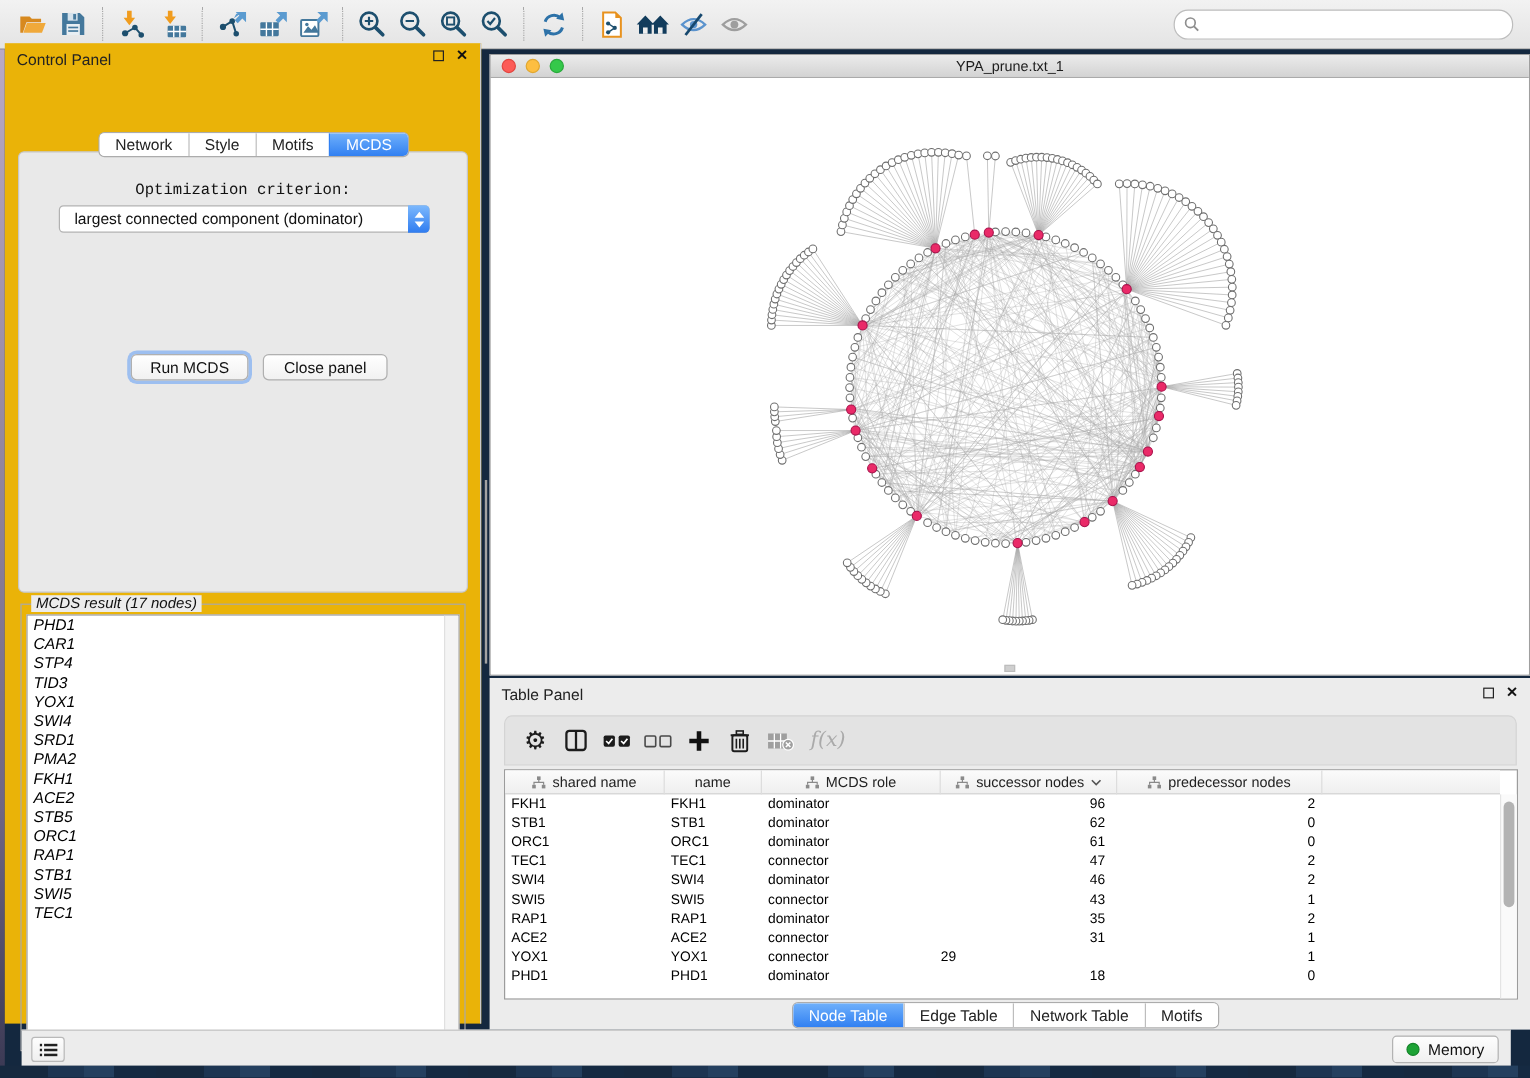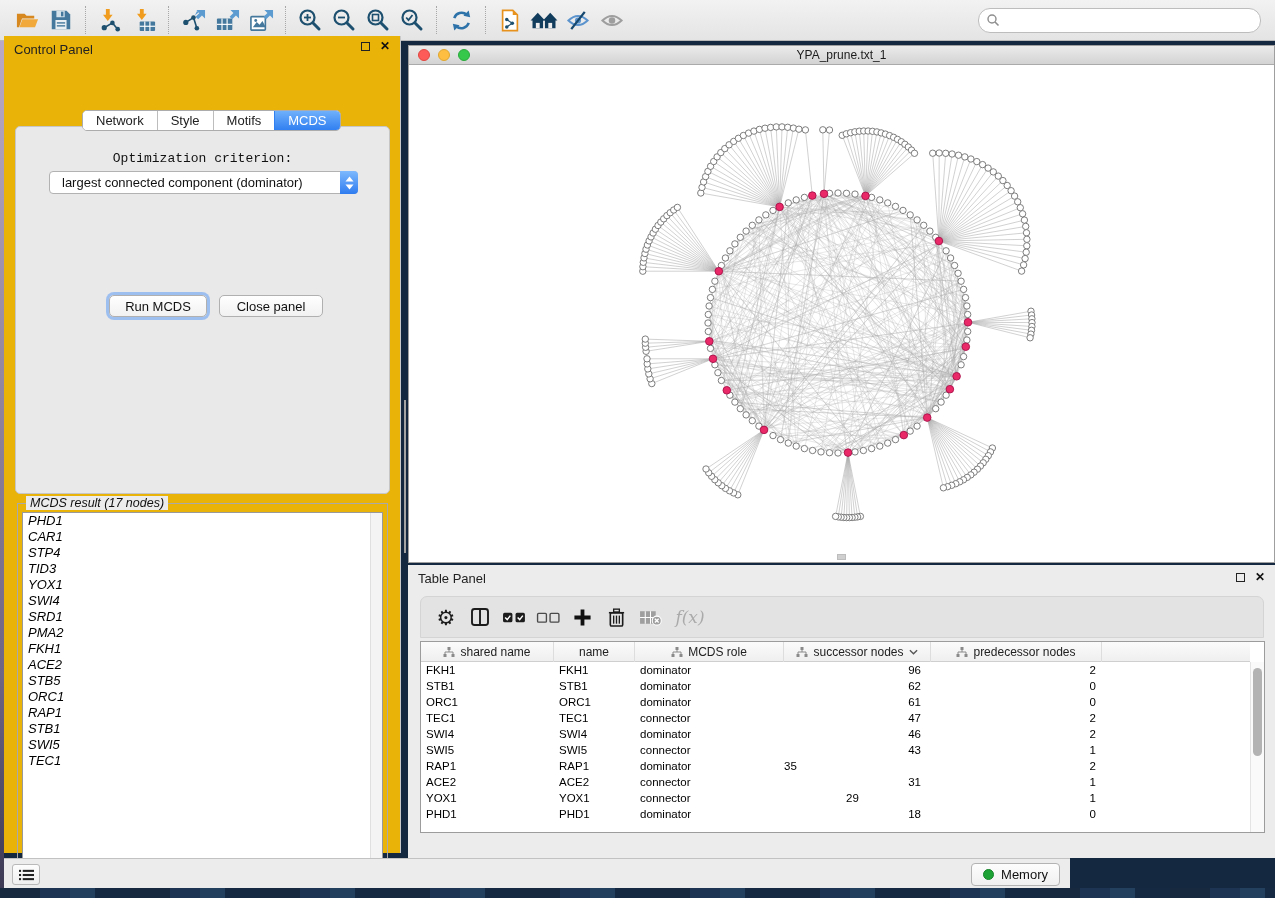--- a/index.html
+++ b/index.html
@@ -91,21 +91,21 @@
   .nt-cell { font-size:11.5px; color:#000; white-space:nowrap; overflow:hidden; }
   .nt-vscroll { position:absolute; right:0; top:20px; bottom:0; width:14px; background:#fafafa; border-left:1px solid #e4e4e4; }
   .nt-vthumb { position:absolute; left:2px; top:6px; width:9px; height:88px; background:#b3b3b3; border-radius:5px; }
 
   .tp-tabs { position:absolute; left:252px; top:270px; height:22px; }
   .tp-tabs .seg-tab { font-size:13px; }
 
   .tp-hdr-icons { position:absolute; right:10px; top:8px; display:flex; gap:10px; align-items:center; }
 
   
-  .statusbar { position:absolute; left:4px; top:858px; width:1066px; height:30px; background:#ececec; border-top:1px solid #c2c2c2; }
+  .statusbar { position:absolute; left:18px; top:858px; width:1241px; height:30px; background:#ececec; border-top:1px solid #c2c2c2; }
   .list-btn { position:absolute; left:8px; top:5px; width:28px; height:21px; border:1px solid #b9b9b9; background:linear-gradient(#fdfdfd,#efefef);
     border-radius:3px; display:flex; align-items:center; justify-content:center; }
   .memory-btn { position:absolute; right:10px; top:4px; height:23px; border:1px solid #b3b3b3; background:linear-gradient(#fdfdfd,#f0f0f0);
     border-radius:4px; display:flex; align-items:center; gap:7px; padding:0 11px; font-size:13px; color:#111; }
   .mem-dot { width:11px; height:11px; border-radius:50%; background:#1da335; border:1px solid #15842a; }
 </style>
 </head>
 <body>
 
 <div class="wall-bottom"></div>
@@ -1355,50 +1355,56 @@
           <div class="nt-cell" style="width: 133px; padding-left: 5px;">SWI5</div>
           <div class="nt-cell" style="width: 81px; padding-left: 5px;">SWI5</div>
           <div class="nt-cell" style="width: 149px; padding-left: 5px;">connector</div>
           <div class="nt-cell" style="width: 147px; text-align: right; padding-right: 10px;">43</div>
           <div class="nt-cell" style="width: 171px; text-align: right; padding-right: 6px;">1</div>
         </div>
         <div class="nt-row">
           <div class="nt-cell" style="width: 133px; padding-left: 5px;">RAP1</div>
           <div class="nt-cell" style="width: 81px; padding-left: 5px;">RAP1</div>
           <div class="nt-cell" style="width: 149px; padding-left: 5px;">dominator</div>
-          <div class="nt-cell" style="width: 147px; padding-right: 10px;">35</div>
+          <div class="nt-cell" style="width: 147px; text-align: right; padding-right: 10px;">35</div>
           <div class="nt-cell" style="width: 171px; text-align: right; padding-right: 6px;">2</div>
         </div>
         <div class="nt-row">
           <div class="nt-cell" style="width: 133px; padding-left: 5px;">ACE2</div>
           <div class="nt-cell" style="width: 81px; padding-left: 5px;">ACE2</div>
           <div class="nt-cell" style="width: 149px; padding-left: 5px;">connector</div>
           <div class="nt-cell" style="width: 147px; text-align: right; padding-right: 10px;">31</div>
           <div class="nt-cell" style="width: 171px; text-align: right; padding-right: 6px;">1</div>
         </div>
         <div class="nt-row">
           <div class="nt-cell" style="width: 133px; padding-left: 5px;">YOX1</div>
           <div class="nt-cell" style="width: 81px; padding-left: 5px;">YOX1</div>
           <div class="nt-cell" style="width: 149px; padding-left: 5px;">connector</div>
-          <div class="nt-cell" style="width: 147px; text-align: center; padding-right: 10px;">29</div>
+          <div class="nt-cell" style="width: 147px; text-align: left; padding-right: 10px;">29</div>
           <div class="nt-cell" style="width: 171px; text-align: right; padding-right: 6px;">1</div>
         </div>
         <div class="nt-row">
           <div class="nt-cell" style="width: 133px; padding-left: 5px;">PHD1</div>
           <div class="nt-cell" style="width: 81px; padding-left: 5px;">PHD1</div>
           <div class="nt-cell" style="width: 149px; padding-left: 5px;">dominator</div>
           <div class="nt-cell" style="width: 147px; text-align: right; padding-right: 10px;">18</div>
           <div class="nt-cell" style="width: 171px; text-align: right; padding-right: 6px;">0</div>
         </div>
       </div>
     <div class="nt-vscroll">
         <span class="nt-vthumb"></span>
       </div>
   </div>
 
+  <div class="seg-tabs tp-tabs">
+    <span class="seg-tab active">Node Table</span>
+    <span class="seg-tab">Edge Table</span>
+    <span class="seg-tab">Network Table</span>
+    <span class="seg-tab">Motifs</span>
+  </div>
 </div>
 
 <div class="statusbar">
   <span class="list-btn">
     <svg width="15" height="12" viewBox="0 0 16 12">
         <g fill="#222">
           <rect x="0" y="0.5" width="2.2" height="2.2"></rect>
           <rect x="4" y="0.5" width="12" height="2.2"></rect>
           <rect x="0" y="4.9" width="2.2" height="2.2"></rect>
           <rect x="4" y="4.9" width="12" height="2.2"></rect>

